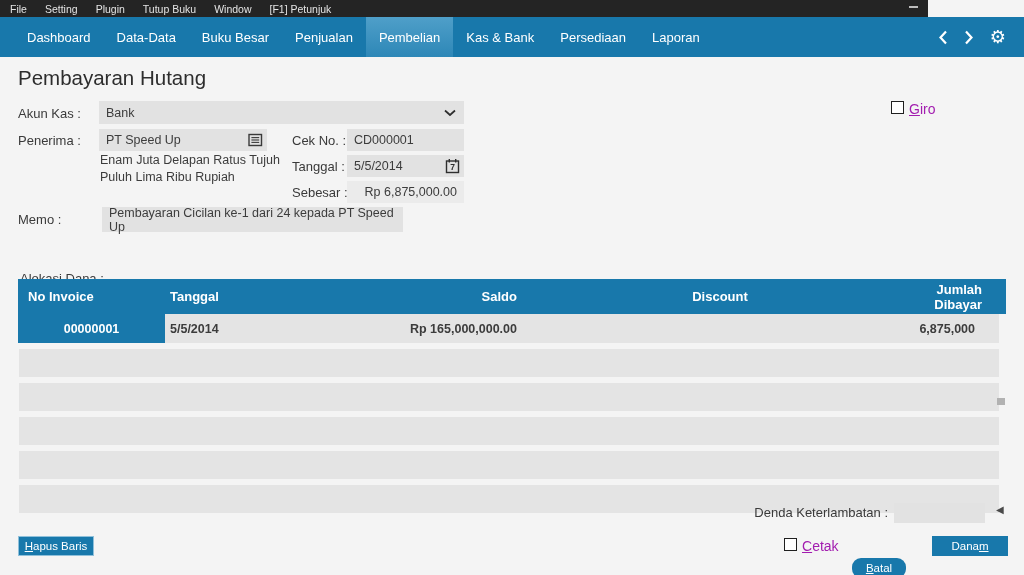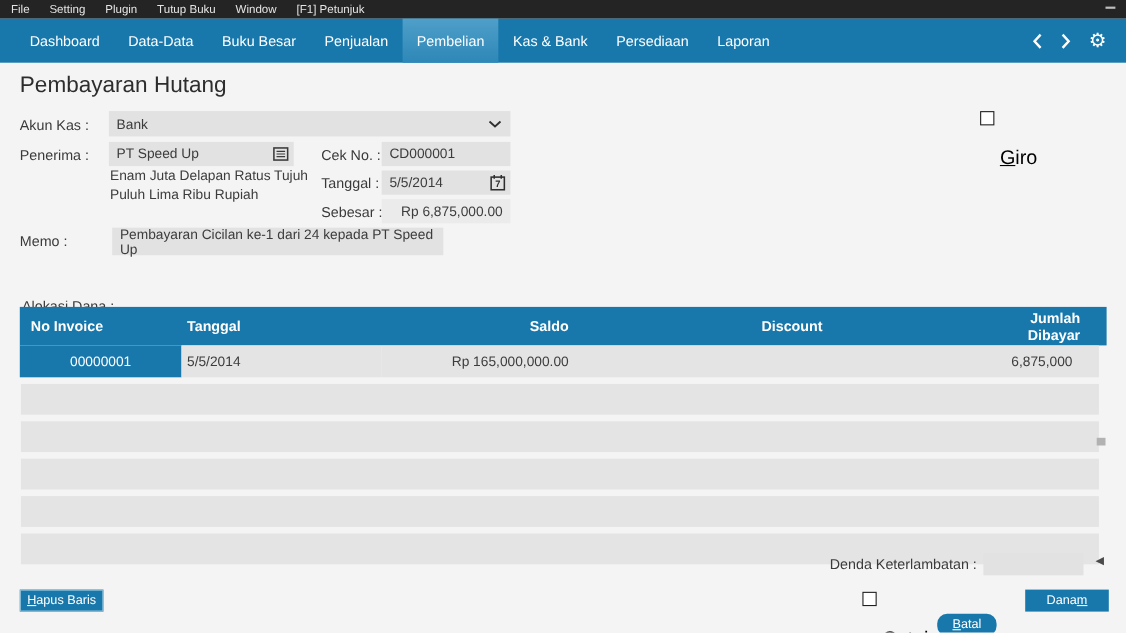--- a/index.html
+++ b/index.html
@@ -1,19 +1,19 @@
 <!DOCTYPE html>
 <html><head>
 <meta charset="utf-8">
 <style>
   html,body{margin:0;padding:0;}
   body{width:1024px;height:575px;background:#f4f4f4;font-family:"Liberation Sans",sans-serif;overflow:hidden;position:relative;}
 
   
-  .menubar{position:absolute;left:0;top:0;width:1024px;height:17px;background:#242424;display:flex;align-items:center;padding-left:8px;box-sizing:border-box;}
+  .menubar{position:absolute;left:0;top:0;width:928px;height:17px;background:#242424;display:flex;align-items:center;padding-left:8px;box-sizing:border-box;}
   .menu-item{color:#e4e4e4;font-size:10.5px;padding:0 9px;cursor:default;white-space:nowrap;}
   .menu-item:first-child{padding-left:2px;}
   .min-dash{position:absolute;right:10px;top:6px;width:9px;height:2px;background:#bdbdbd;}
 
   
   .navbar{position:absolute;left:0;top:17px;width:1024px;height:40px;background:#1878ab;display:flex;align-items:stretch;padding-left:14px;box-sizing:border-box;}
   .tab{color:#fff;font-size:13px;display:flex;align-items:center;padding:0 13px;cursor:default;white-space:nowrap;}
   .tab.active{background:linear-gradient(180deg,#4f9fc9 0%,#2d87b7 100%);}
   .nav-right{margin-left:auto;display:flex;align-items:center;gap:16px;padding-right:18px;}
   .nav-ic{display:flex;align-items:center;cursor:default;}
@@ -21,31 +21,31 @@
 
   
   .page-title{position:absolute;left:18px;top:66px;margin:0;font-size:20.5px;font-weight:400;color:#2d2d2d;}
   .label{position:absolute;font-size:13px;color:#3a3a3a;white-space:nowrap;}
   .field{position:absolute;background:#e2e2e2;font-size:12.5px;color:#3c3c3c;display:flex;align-items:center;padding:0 7px;box-sizing:border-box;}
   .field.right{justify-content:flex-end;}
   .field.readonly{background:#ebebeb;}
   .field .f-icon{position:absolute;right:4px;top:50%;transform:translateY(-50%);display:flex;align-items:center;}
   .words{position:absolute;left:100px;top:152px;width:180px;font-size:12.5px;color:#3c3c3c;line-height:16.5px;}
   .checkbox{position:absolute;width:13px;height:13px;border:1.6px solid #1f1f1f;background:#fff;box-sizing:border-box;}
-  .cb-label{position:absolute;font-size:18px;color:#000000;white-space:nowrap;margin-top:32px;}
+  .cb-label{position:absolute;font-size:14px;color:#a21caf;white-space:nowrap;}
   .uk{text-decoration:underline;}
 
   
   .thead{position:absolute;left:18px;top:279px;width:988px;height:35px;background:#1878ab;display:grid;grid-template-columns:147px 182px 203px 340px 1fr;align-items:center;color:#fff;font-size:13px;font-weight:bold;}
   .thead .c1{padding-left:10px;}
   .thead .c2{padding-left:5px;}
   .thead .c3{text-align:right;padding-right:33px;}
   .thead .c4{text-align:center;}
   .thead .c5{text-align:right;padding-right:24px;}
-  .trow{position:absolute;left:18px;top:314px;width:981px;height:29px;display:grid;grid-template-columns:147px 182px 203px 340px 1fr;font-size:12.5px;color:#3c3c3c;}
+  .trow{position:absolute;left:18px;top:314px;width:981px;height:29px;display:grid;grid-template-columns:147px 182px 203px 340px 1fr;font-size:12.5px;color:#3c3c3c;font-weight:bold;}
   .trow .cell{background:#e4e4e4;display:flex;align-items:center;overflow:hidden;}
   .trow .cell.sel{background:#1878ab;color:#fff;justify-content:center;}
   .trow .cell.c2{padding-left:5px;}
   .trow .cell.c3{justify-content:flex-end;padding-right:33px;}
   .trow .cell.c5{justify-content:flex-end;padding-right:24px;}
   .erow{position:absolute;left:19px;width:980px;height:28px;background:#e4e4e4;}
   .scroll-thumb{position:absolute;left:997px;top:398px;width:8px;height:7px;background:#b2b2b2;}
 
   
   .denda-spin{position:absolute;left:996px;top:504px;font-size:10px;color:#4a4a4a;}

